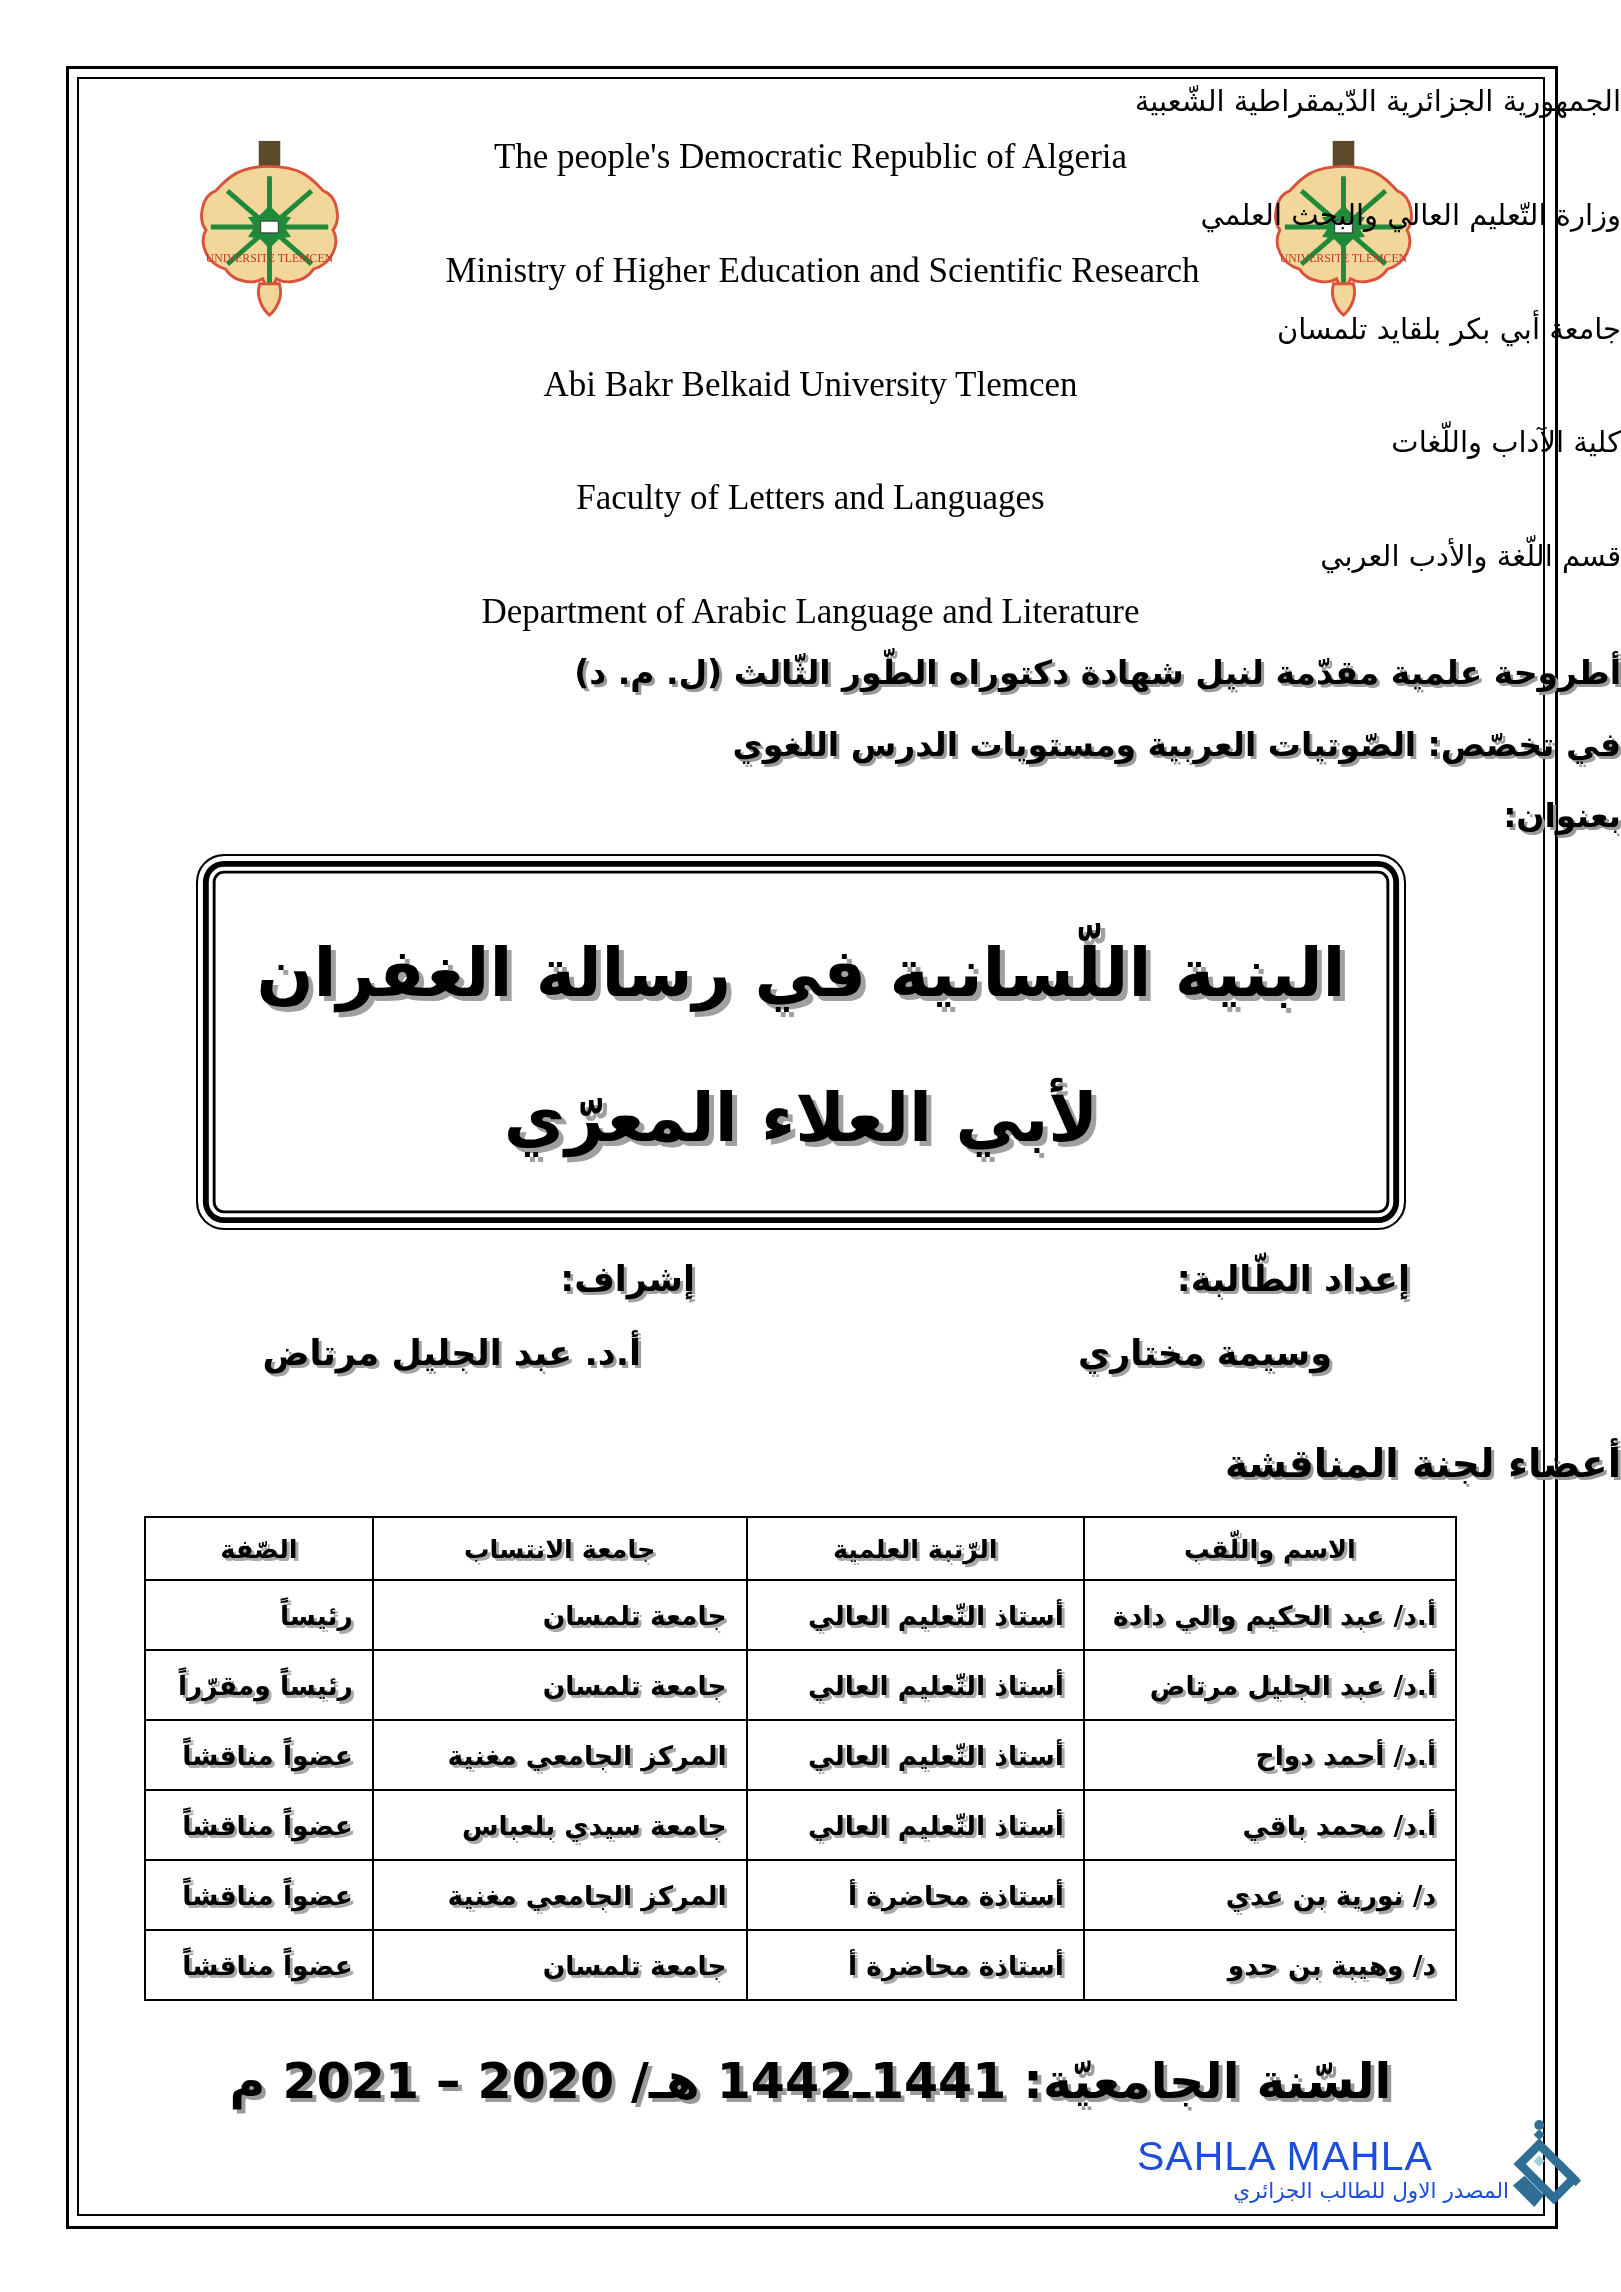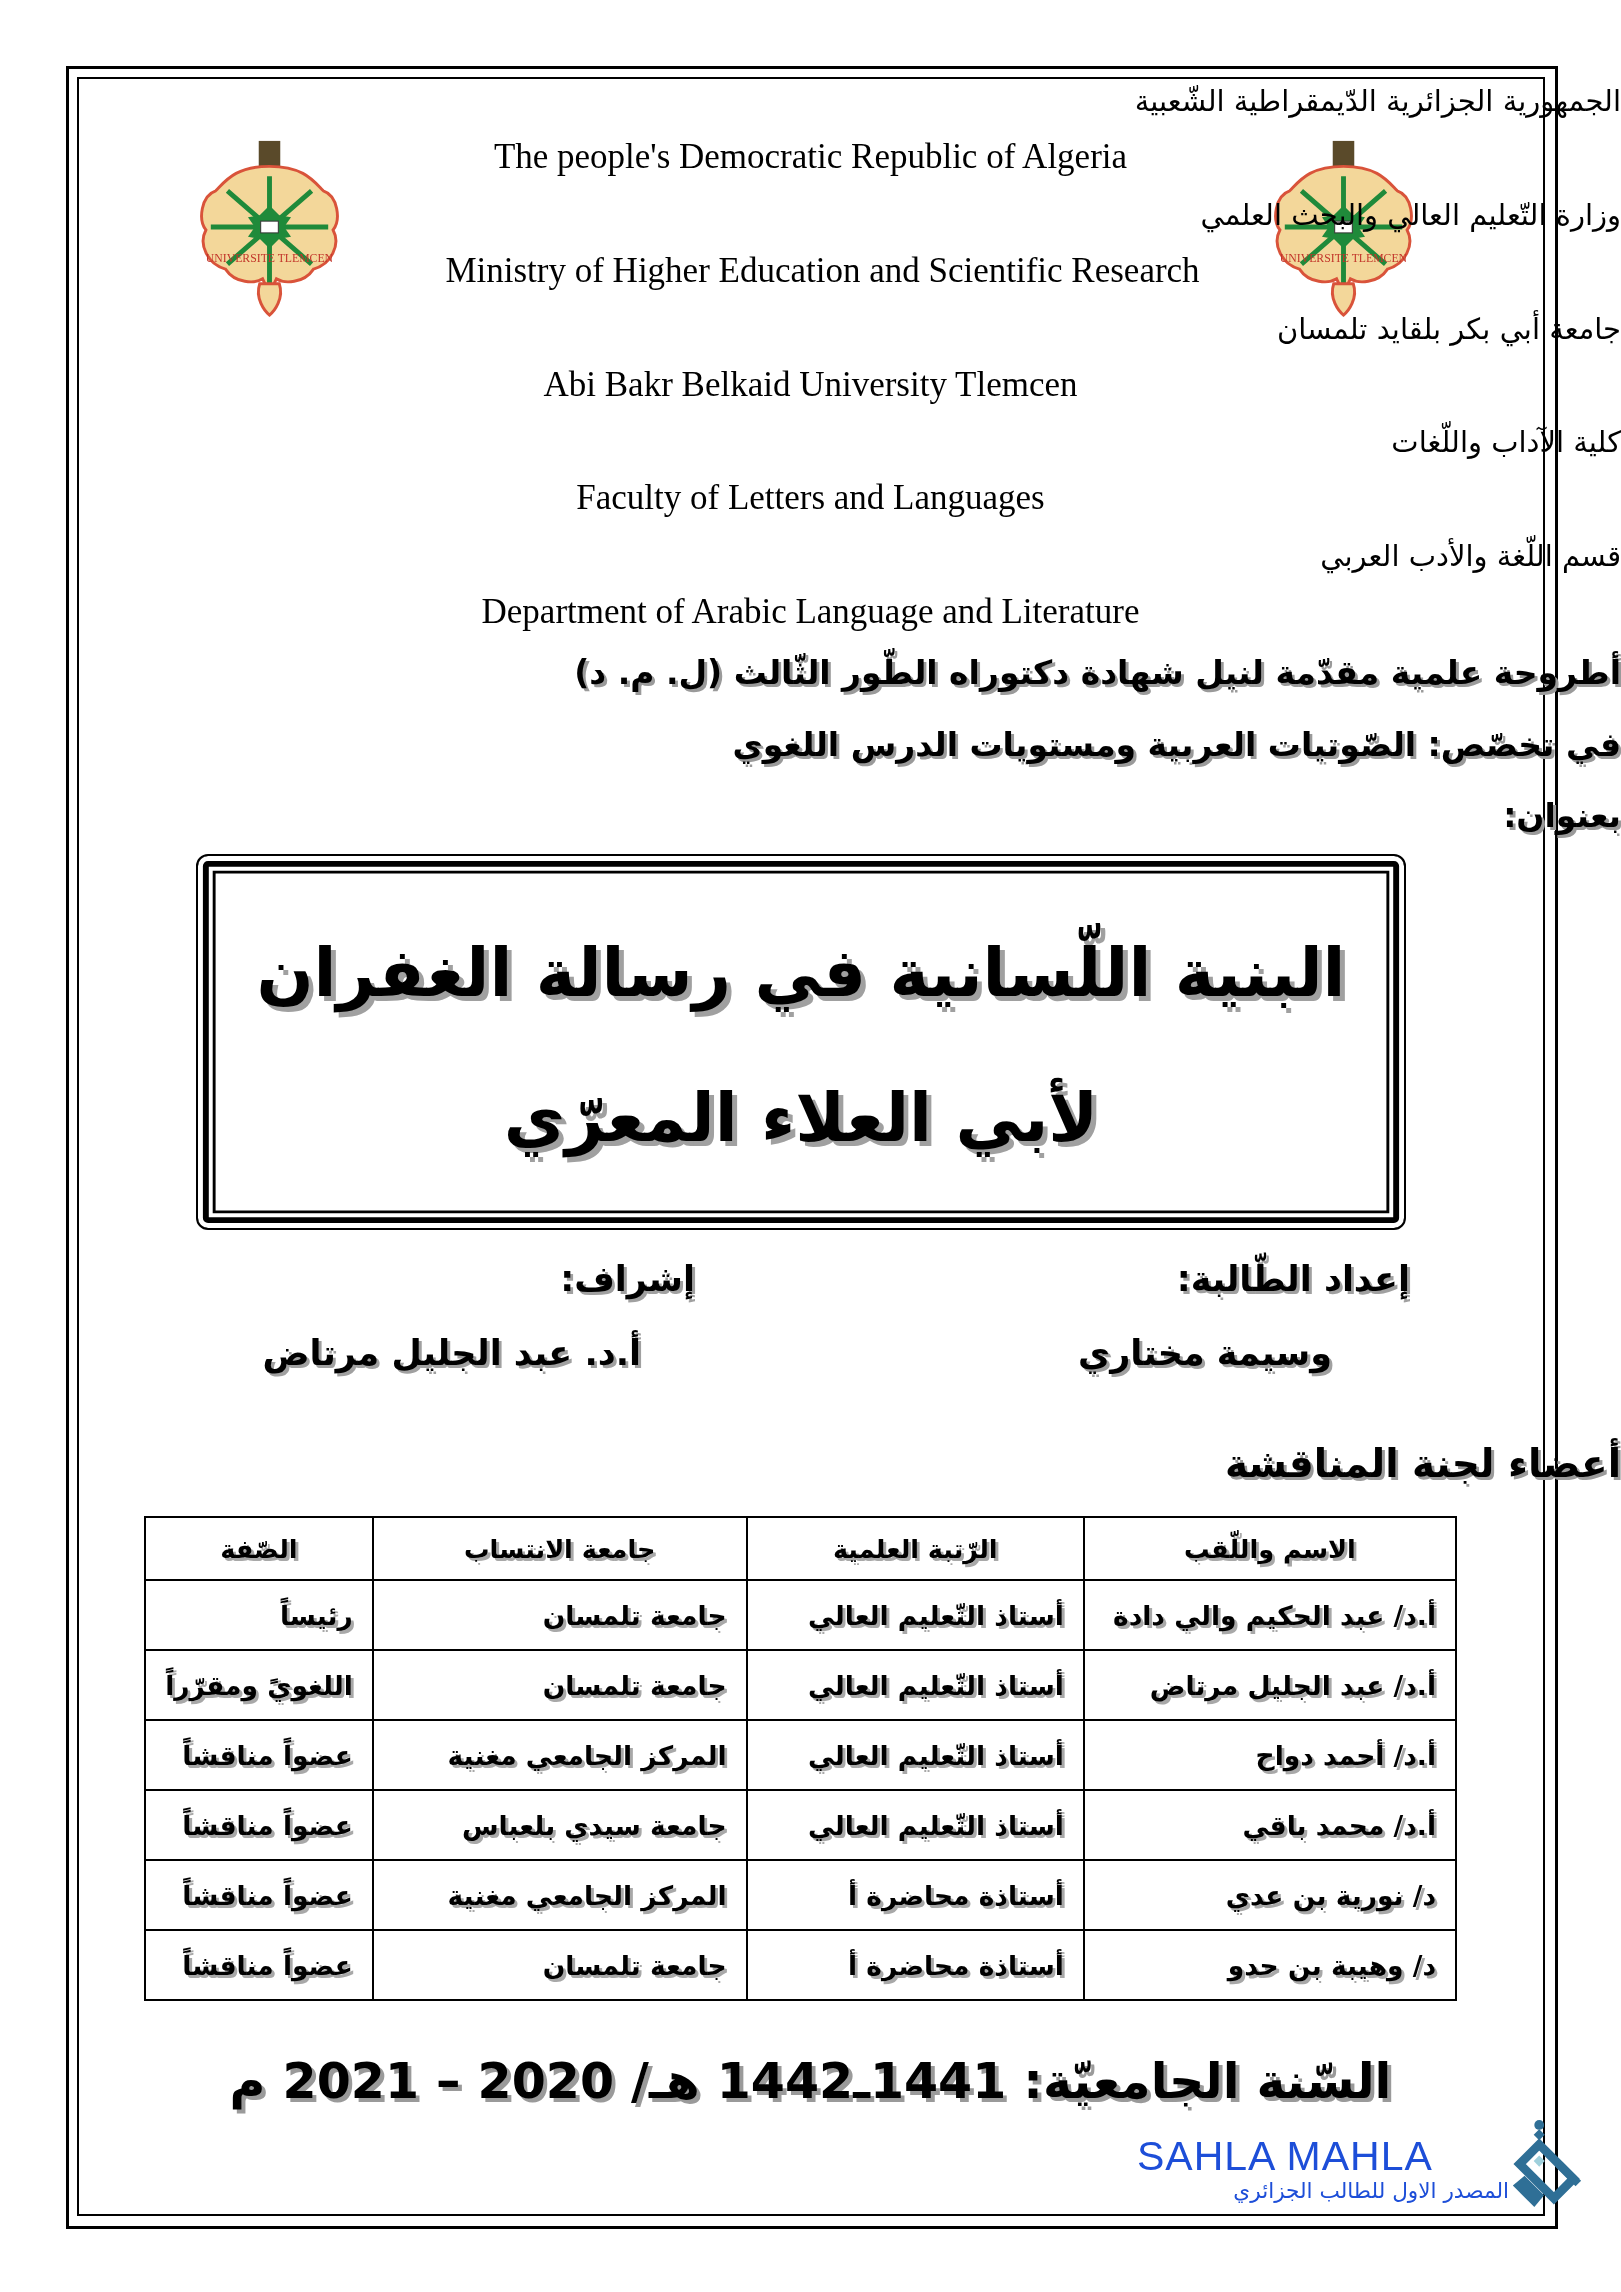--- a/index.html
+++ b/index.html
@@ -5,21 +5,21 @@
   html, body { margin: 0; padding: 0; background: #ffffff; }
   body { width: 1621px; height: 2293px; position: relative; overflow: hidden; font-family: "DejaVu Serif", serif; color: #000; }
   .outer-border { position: absolute; left: 66px; top: 66px; width: 1486px; height: 2157px; border: 3.9px solid #000; box-sizing: content-box; }
   .inner-border { position: absolute; left: 77px; top: 77px; width: 1464px; height: 2135px; border: 2px solid #000; }
   .line { position: absolute; left: 0; width: 1621px; text-align: center; white-space: nowrap; }
   .ar { direction: rtl; font-family: "DejaVu Sans", sans-serif; text-align: right; }
   .en { font-family: "Liberation Serif", serif; font-size: 35px; }
   .ar-header { font-size: 29px; }
   .ar-bold { font-weight: bold; font-size: 33px; text-shadow: 2.9px 2.9px 0 #9a9a9a; }
   .logo { position: absolute; width: 147px; height: 181px; }
-  .title-box { position: absolute; left: 196px; top: 854px; width: 1210px; height: 376px; border-radius: 12px; box-sizing: border-box;
+  .title-box { position: absolute; left: 196px; top: 854px; width: 1210px; height: 376px; border-radius: 28px; box-sizing: border-box;
     border: 2.9px solid #000; box-shadow: inset 0 0 0 4.9px #fff, inset 0 0 0 10.8px #000, inset 0 0 0 14.7px #fff, inset 0 0 0 17.6px #000; }
   .title-line { position: absolute; left: 0; width: 100%; text-align: center; direction: rtl; font-family: "DejaVu Sans", sans-serif;
     font-weight: bold; font-size: 67px; text-shadow: 4.9px 4.9px 0 #a0a0a0; }
   .sig { position: absolute; direction: rtl; font-family: "DejaVu Sans", sans-serif; font-weight: bold; font-size: 35px; text-shadow: 2.9px 2.9px 0 #a0a0a0; white-space: nowrap; }
   table.committee { position: absolute; left: 144px; top: 1516px; width: 1313px; border-collapse: collapse; direction: rtl;
     font-family: "DejaVu Sans", sans-serif; font-weight: bold; text-shadow: 2.9px 2.9px 0 #a8a8a8; }
   table.committee th, table.committee td { border: 2px solid #000000; padding: 0 19px; }
   table.committee th { height: 61px; font-size: 25.5px; text-align: center; }
   table.committee td { height: 68px; font-size: 26.5px; }
   td.c-name { text-align: right; width: 353px; }
@@ -97,21 +97,21 @@
     <tr>
       <td class="c-name">أ.د/ عبد الحكيم والي دادة</td>
       <td class="c-rank">أستاذ التّعليم العالي</td>
       <td class="c-uni">جامعة تلمسان</td>
       <td class="c-role">رئيساً</td>
     </tr>
     <tr>
       <td class="c-name">أ.د/ عبد الجليل مرتاض</td>
       <td class="c-rank">أستاذ التّعليم العالي</td>
       <td class="c-uni">جامعة تلمسان</td>
-      <td class="c-role">اللغويً ومقرّراً</td>
+      <td class="c-role">رئيساً ومقرّراً</td>
     </tr>
     <tr>
       <td class="c-name">أ.د/ أحمد دواح</td>
       <td class="c-rank">أستاذ التّعليم العالي</td>
       <td class="c-uni">المركز الجامعي مغنية</td>
       <td class="c-role">عضواً مناقشاً</td>
     </tr>
     <tr>
       <td class="c-name">أ.د/ محمد باقي</td>
       <td class="c-rank">أستاذ التّعليم العالي</td>

